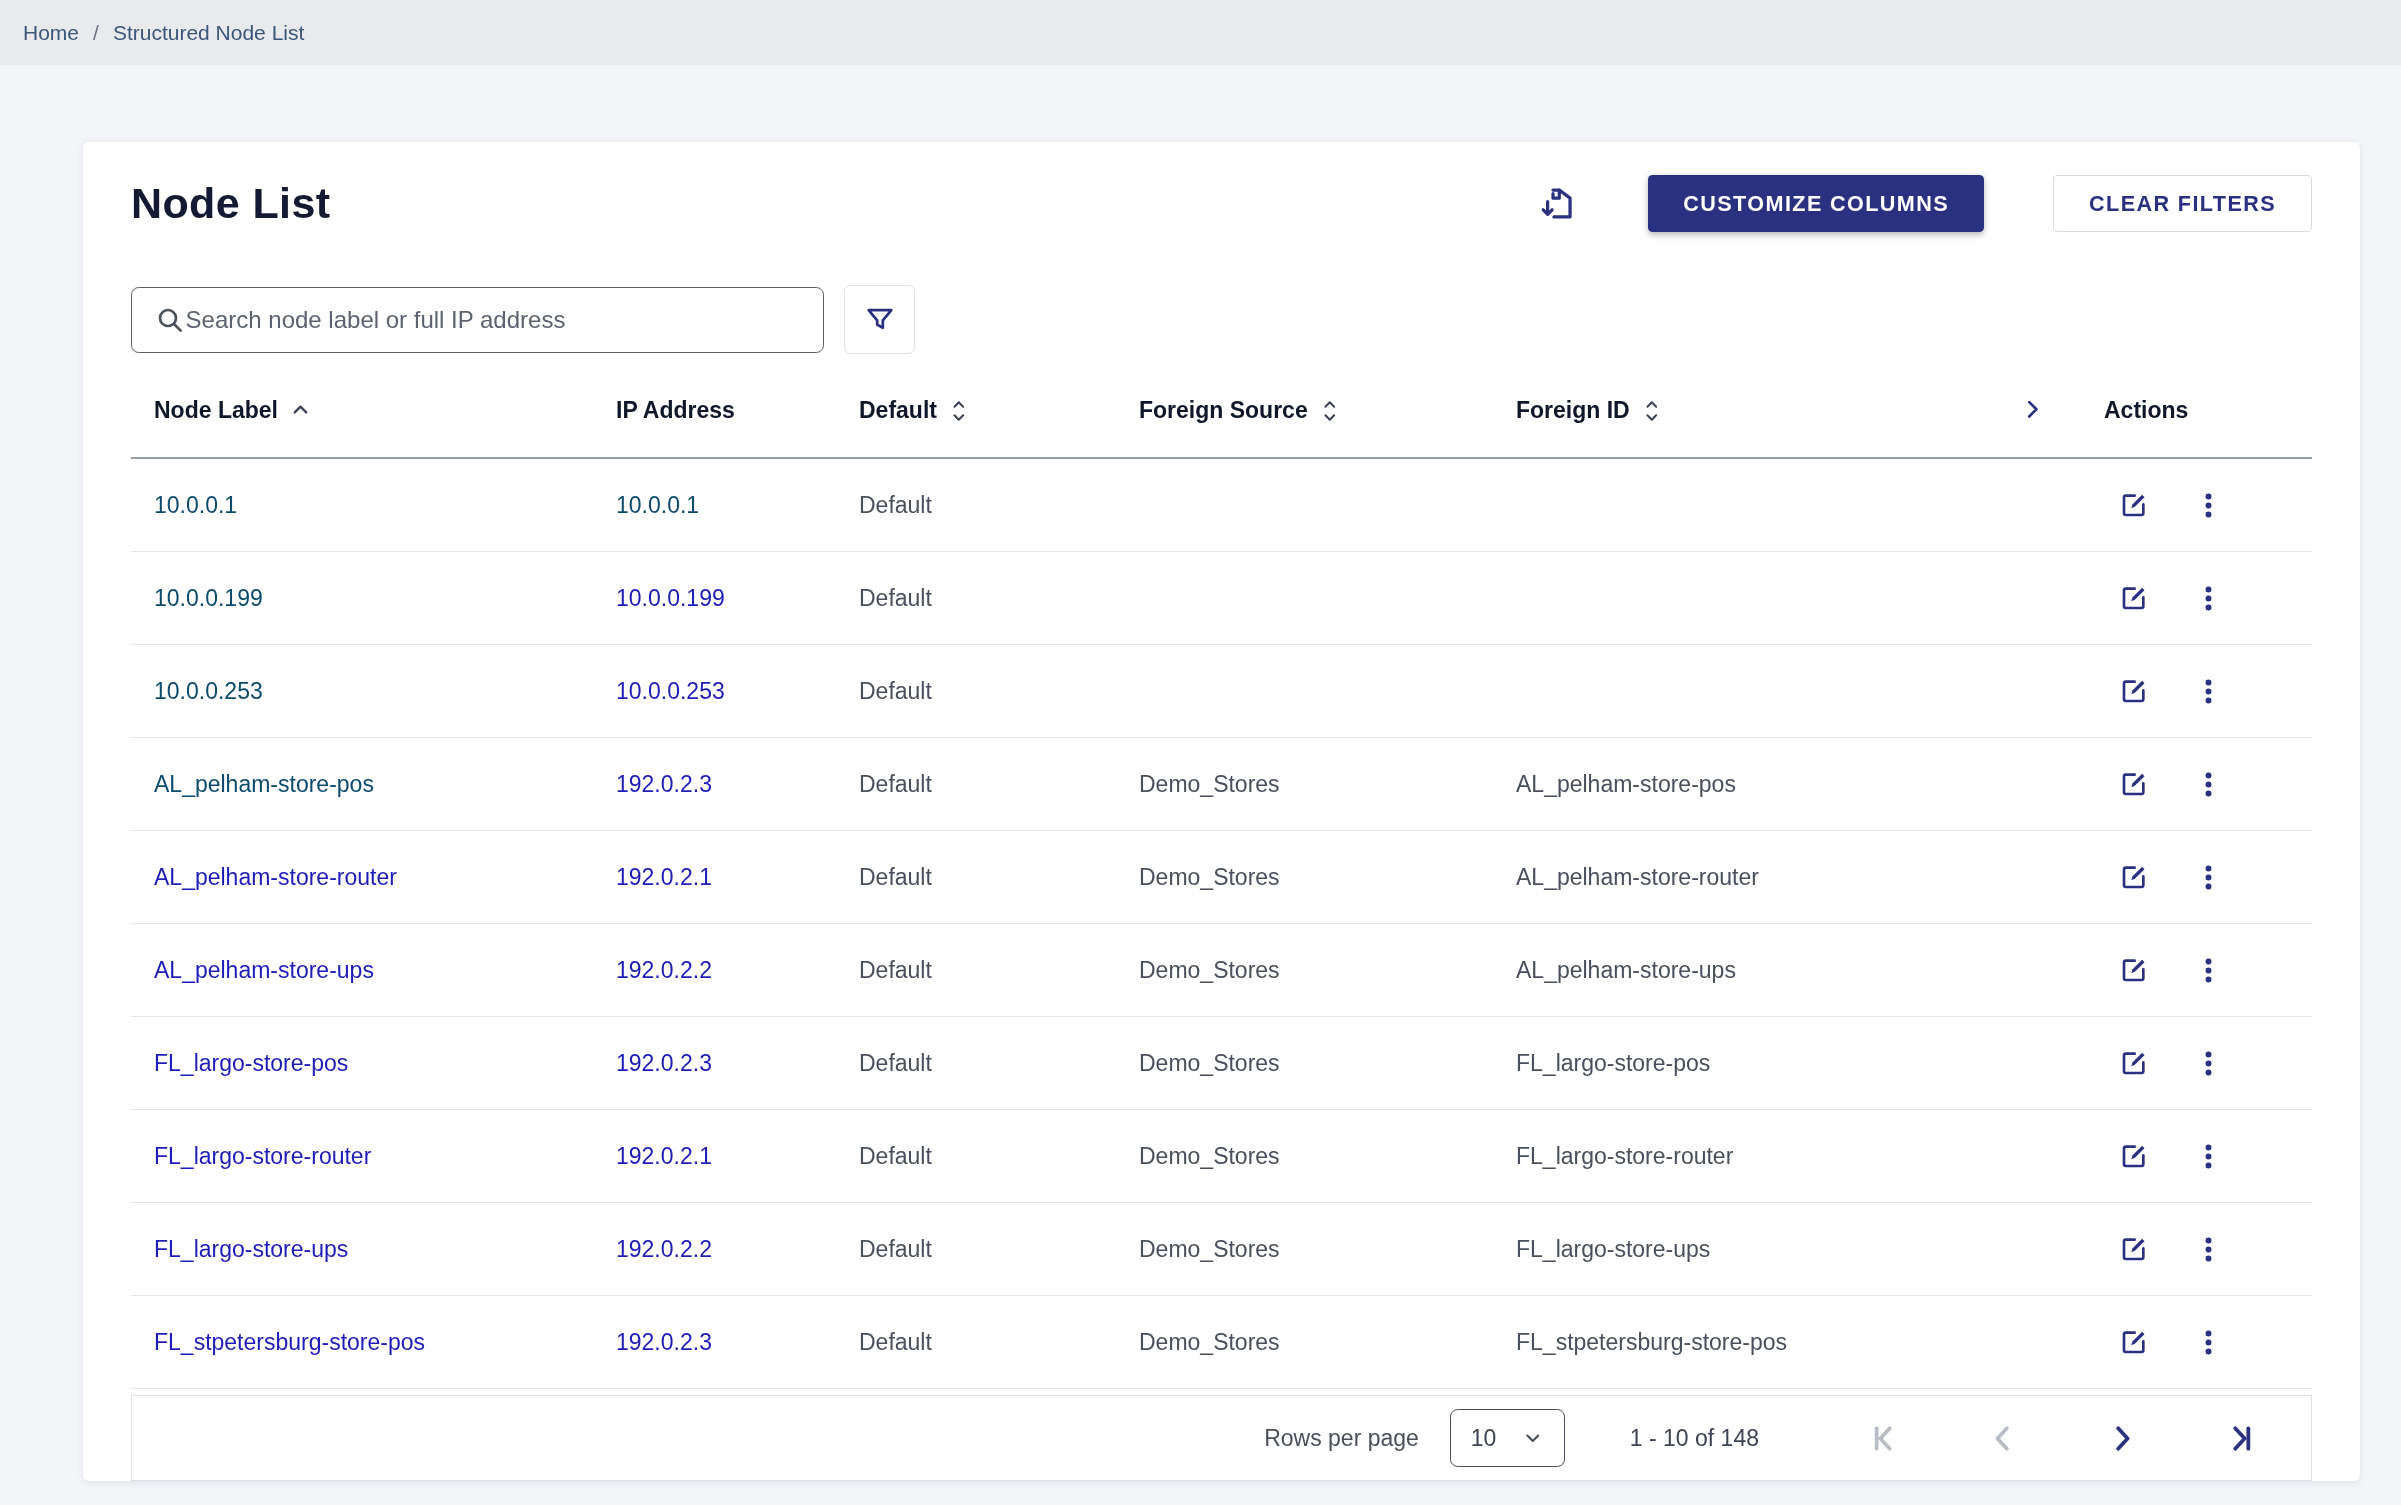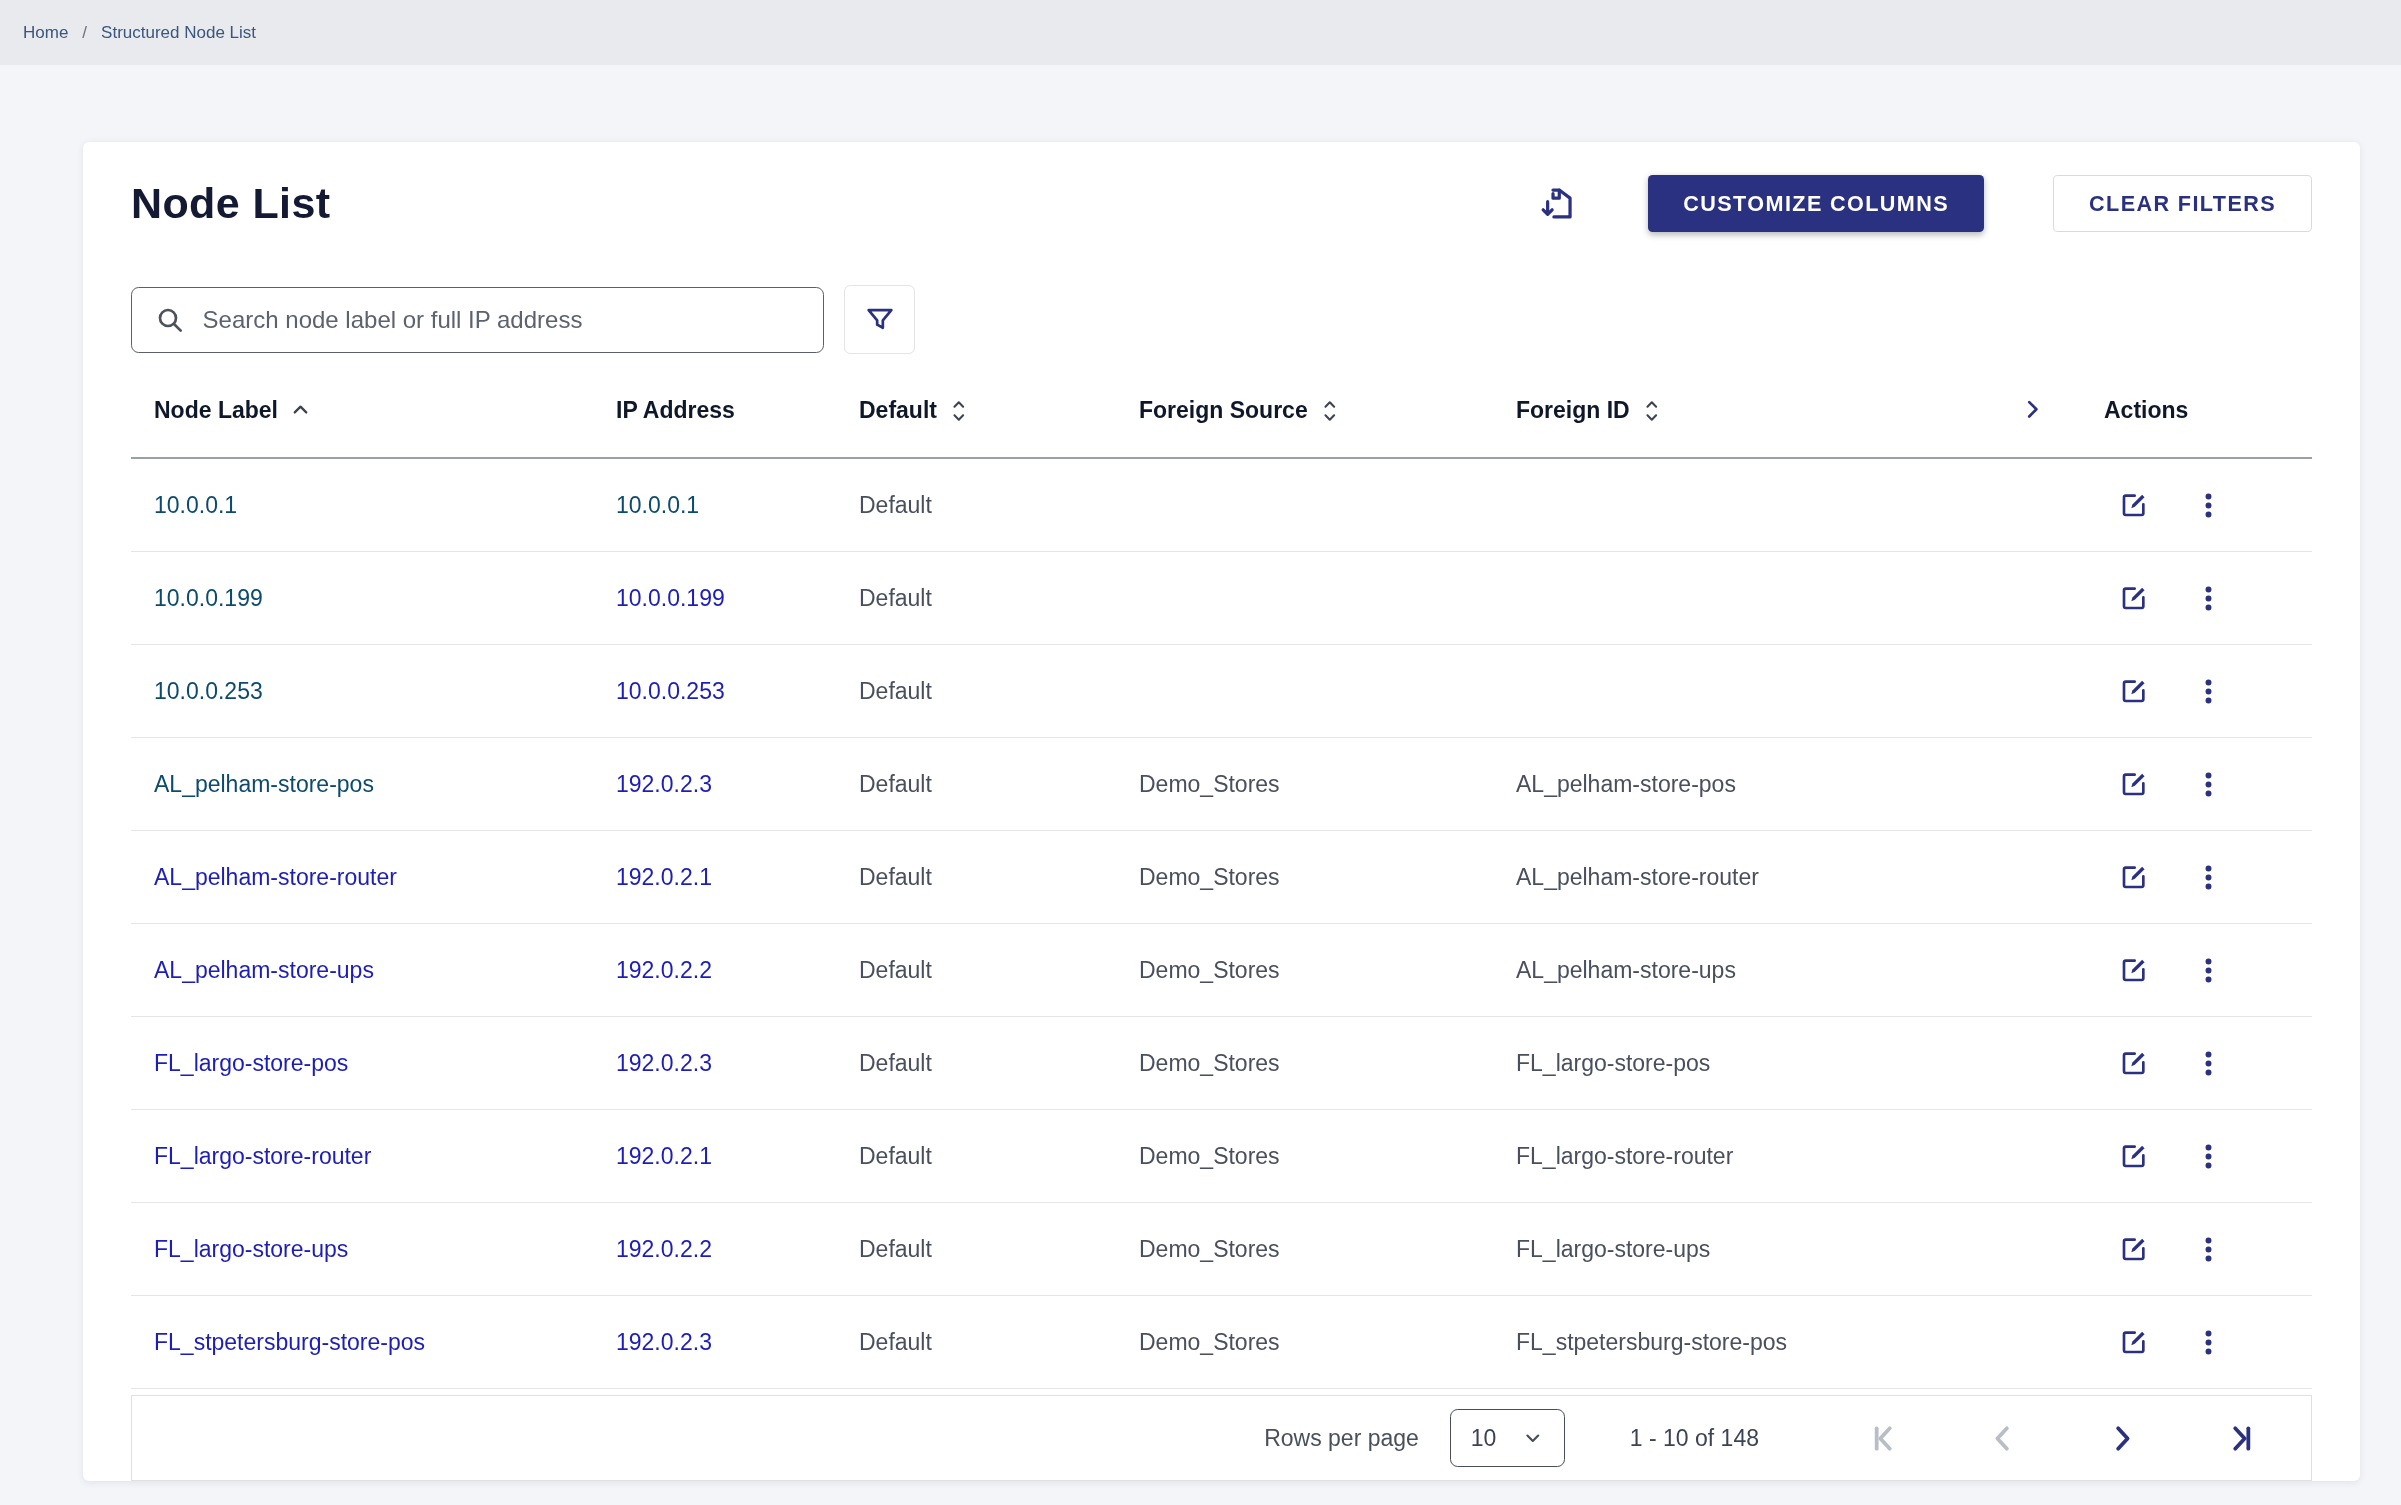--- a/index.html
+++ b/index.html
@@ -8,21 +8,21 @@
     background: #f4f5f9;
     font-family: "Liberation Sans", "DejaVu Sans", sans-serif;
     overflow: hidden;
   }
   
   .breadcrumb-bar {
     width: 100%; height: 65px;
     background: #e9eaee;
     display: flex; align-items: center;
     padding: 0 23px;
-    font-size: 17px;
+    font-size: 21px;
   }
   .crumb { color: #39567c; cursor: pointer; }
   .crumb-sep { color: #6b7280; margin: 0 14px; }
   
   .card {
     position: absolute;
     left: 83px; top: 142px;
     width: 2277px; height: 1339px;
     background: #ffffff;
     border-radius: 6.2px;
@@ -61,21 +61,21 @@
   .search-row { display: flex; align-items: center; margin-top: 49px; height: 69px; }
   .search-box {
     width: 693px; height: 66px;
     border: 1.5px solid #5a5f6a; border-radius: 7.7px;
     display: flex; align-items: center;
     padding-left: 21.6px; background: #fff;
   }
   .search-box input {
     border: none; outline: none; flex: 1;
     font-family: inherit; font-size: 24px; color: #b91c1c;
-    margin-left: 17px; background: transparent;
+    background: transparent;
   }
   .search-box input::placeholder { color: #5d6270; opacity: 1; }
   .filter-btn {
     width: 71px; height: 69px; margin-left: 20px;
     background: #fff; border: 1.5px solid #e3e4e7; border-radius: 6.2px;
     display: flex; align-items: center; justify-content: center;
     cursor: pointer;
   }
   
   .thead {

